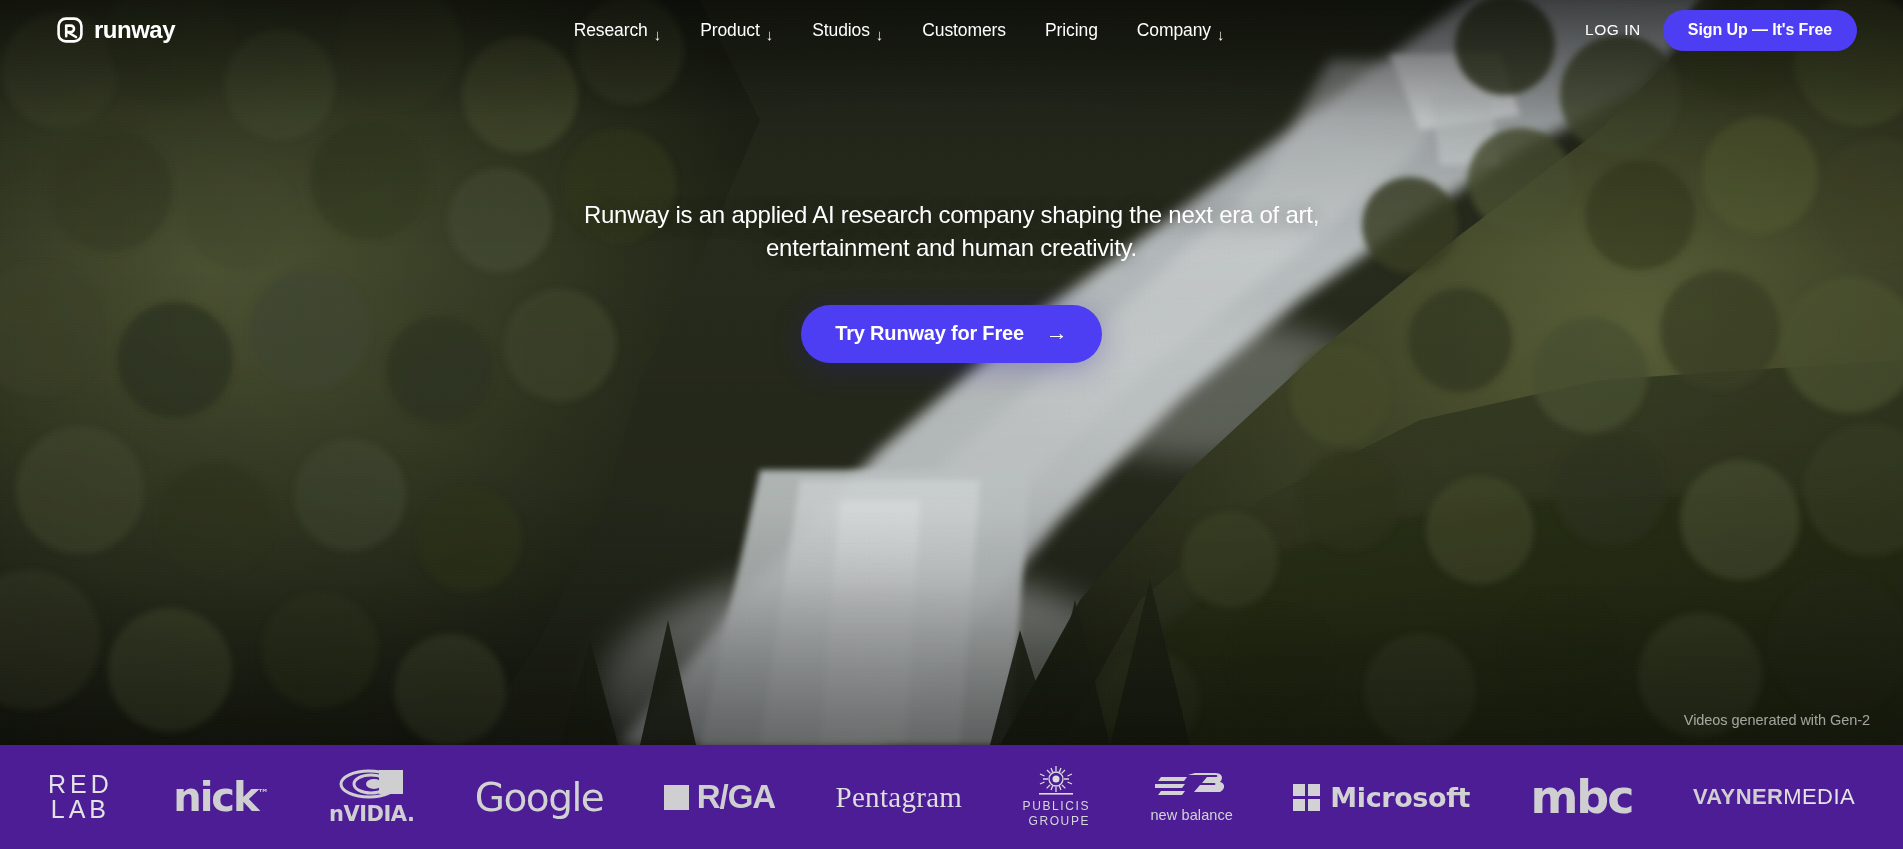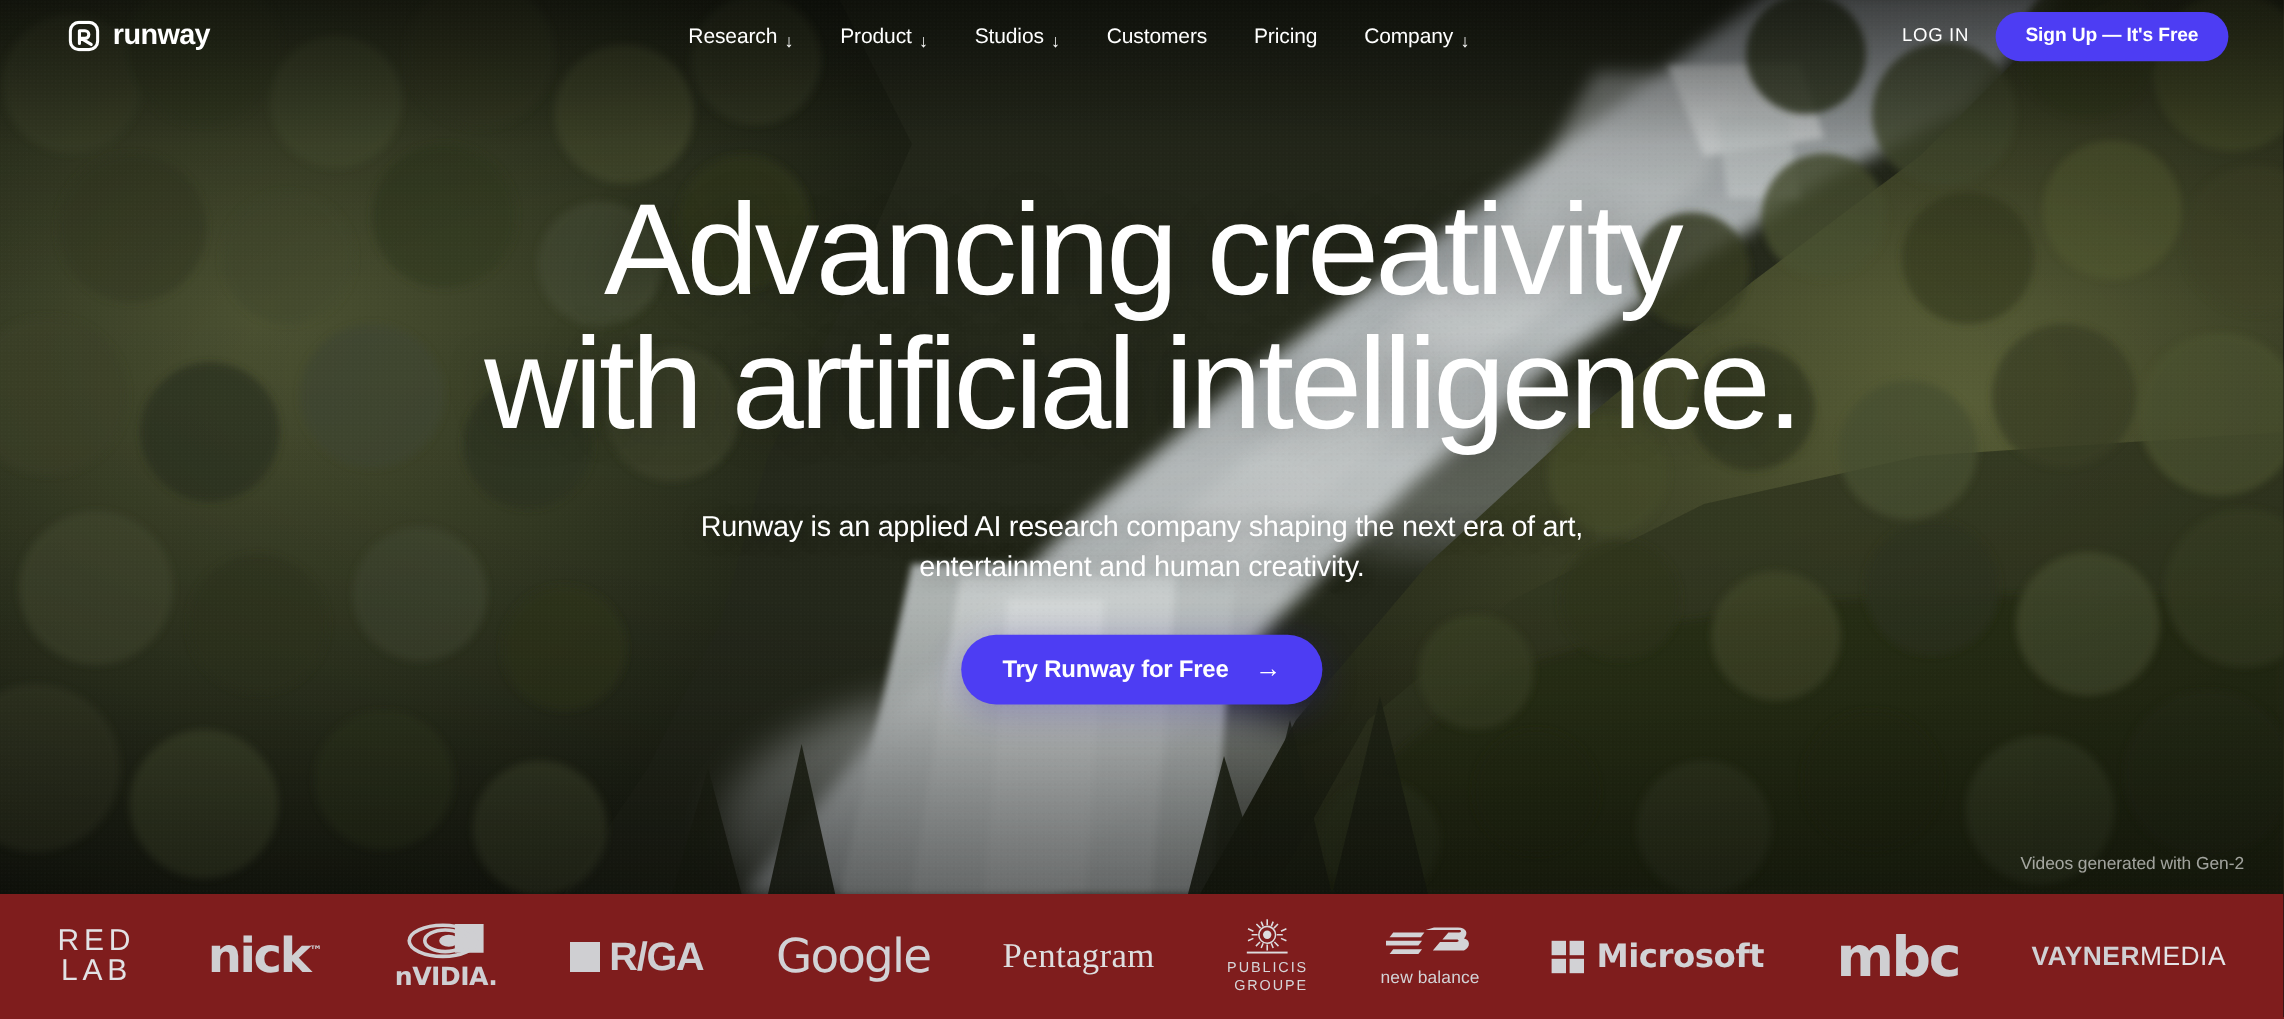--- a/index.html
+++ b/index.html
@@ -134,21 +134,21 @@
   .credit {
     position:absolute; right:33px; bottom:17px;
     color:rgba(255,255,255,.60);
     font-size:14.5px; letter-spacing:-.05px;
     z-index:12;
   }
 
   
   .logos {
     width:1903px; height:104px;
-    background:#7f1d1d;
+    background:#4c1d95;
     display:flex; align-items:center; justify-content:space-between;
     padding:0 48px;
     overflow:hidden;
   }
   .logo-item {
     flex:0 0 auto;
     display:flex; align-items:center; justify-content:center;
     color:#d0d0d3;
     height:62px;
   }
@@ -385,24 +385,20 @@
       </span>
     </nav>
 
     <div class="nav-right">
       <span class="login">LOG IN</span>
       <button class="signup">Sign Up — It's Free</button>
     </div>
   </header>
 
   <div class="hero-inner">
-    <h1 class="headline">
-      <span>Advancing creativity</span>
-      <span class="l2">with artificial intelligence.</span>
-    </h1>
     <p class="subhead">
       <span>Runway is an applied AI research company shaping the</span>
       <span>next era of art, entertainment and human creativity.</span>
     </p>
     <button class="cta">
       <span>Try Runway for Free</span>
       <span class="arrow">→</span>
     </button>
   </div>
 
@@ -429,27 +425,27 @@
       <svg width="66" height="32" viewBox="0 0 66 32" aria-hidden="true">
         <path d="M40 1 H64 V25 H40 Z" fill="#cfcfd2"></path>
         <ellipse cx="30" cy="15" rx="28" ry="13" fill="none" stroke="#cfcfd2" stroke-width="3"></ellipse>
         <ellipse cx="32" cy="15" rx="17" ry="9" fill="none" stroke="#cfcfd2" stroke-width="3"></ellipse>
         <ellipse cx="35" cy="15" rx="8" ry="5" fill="#cfcfd2"></ellipse>
       </svg>
     </span>
     <span class="word">nVIDIA.</span>
   </div>
 
+  <div class="logo-item">
+    <span class="lg-google">Google</span>
+  </div>
+
   <div class="logo-item lg-rga">
     <span class="sq"></span>
     <span class="txt">R/GA</span>
-  </div>
-
-  <div class="logo-item">
-    <span class="lg-google">Google</span>
   </div>
 
   <div class="logo-item">
     <span class="lg-pentagram">Pentagram</span>
   </div>
 
   <div class="logo-item lg-publicis">
     <span>
       <svg width="44" height="32" viewBox="0 0 44 32" aria-hidden="true">
         <g stroke="#dcdcde" stroke-width="1.3" fill="none">

